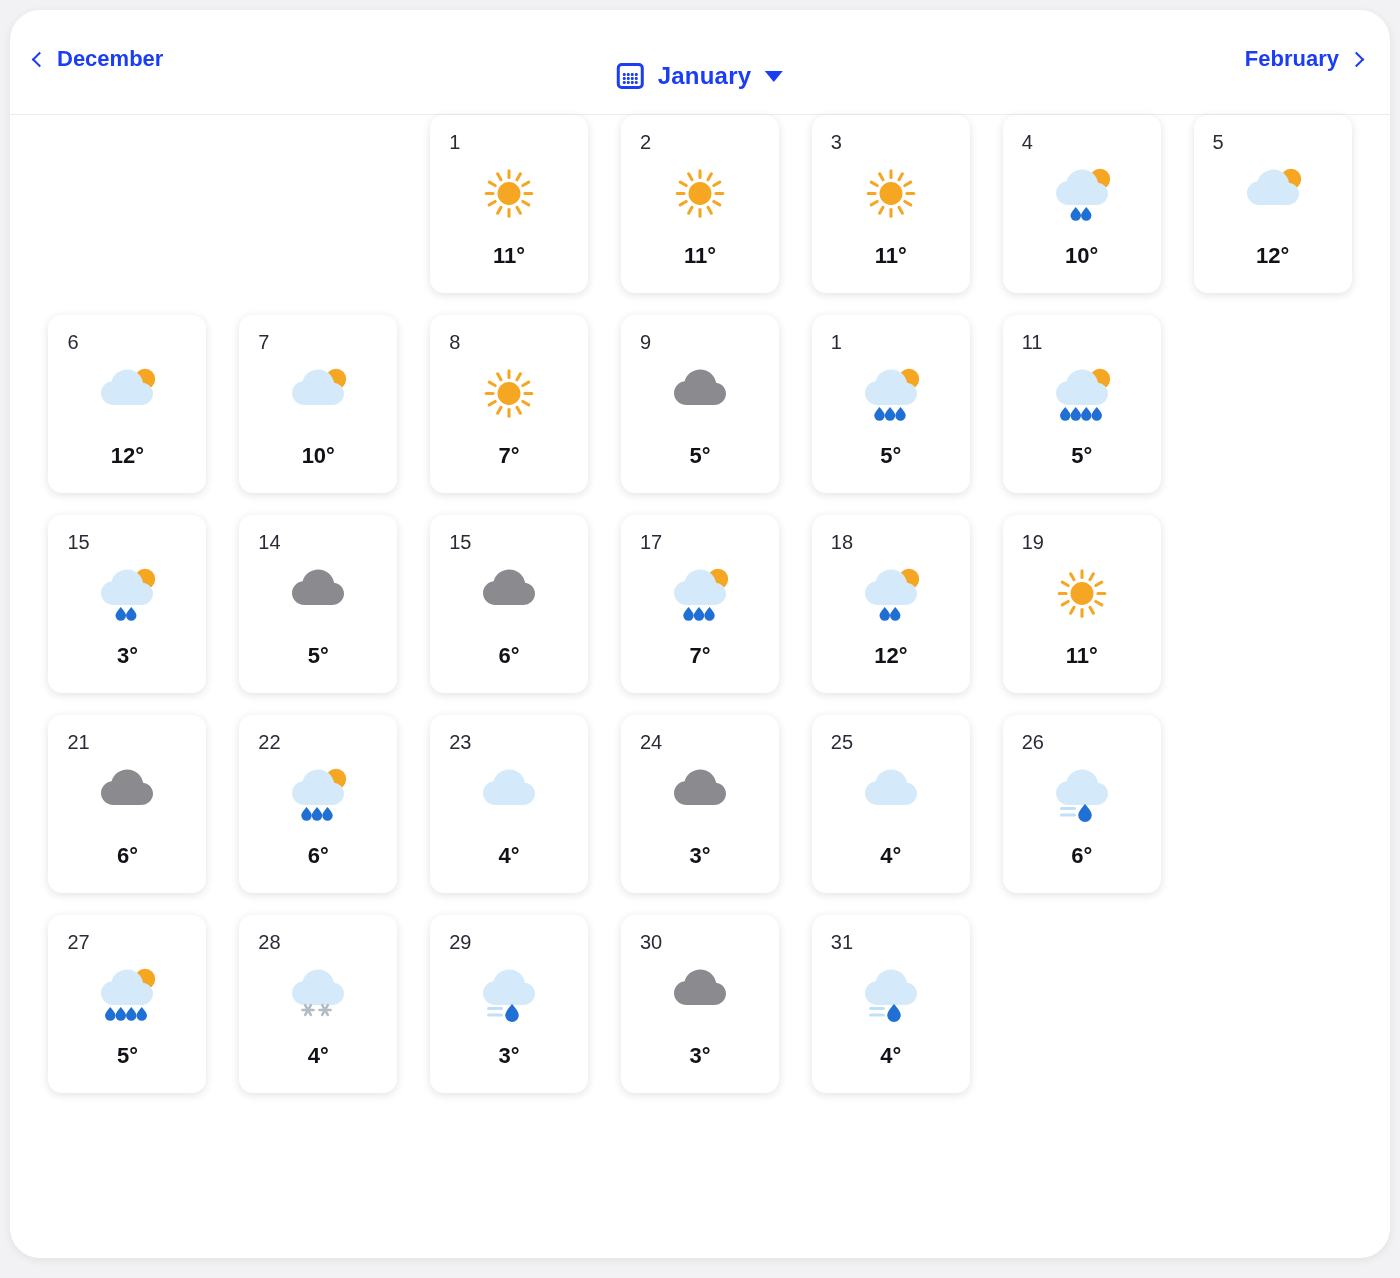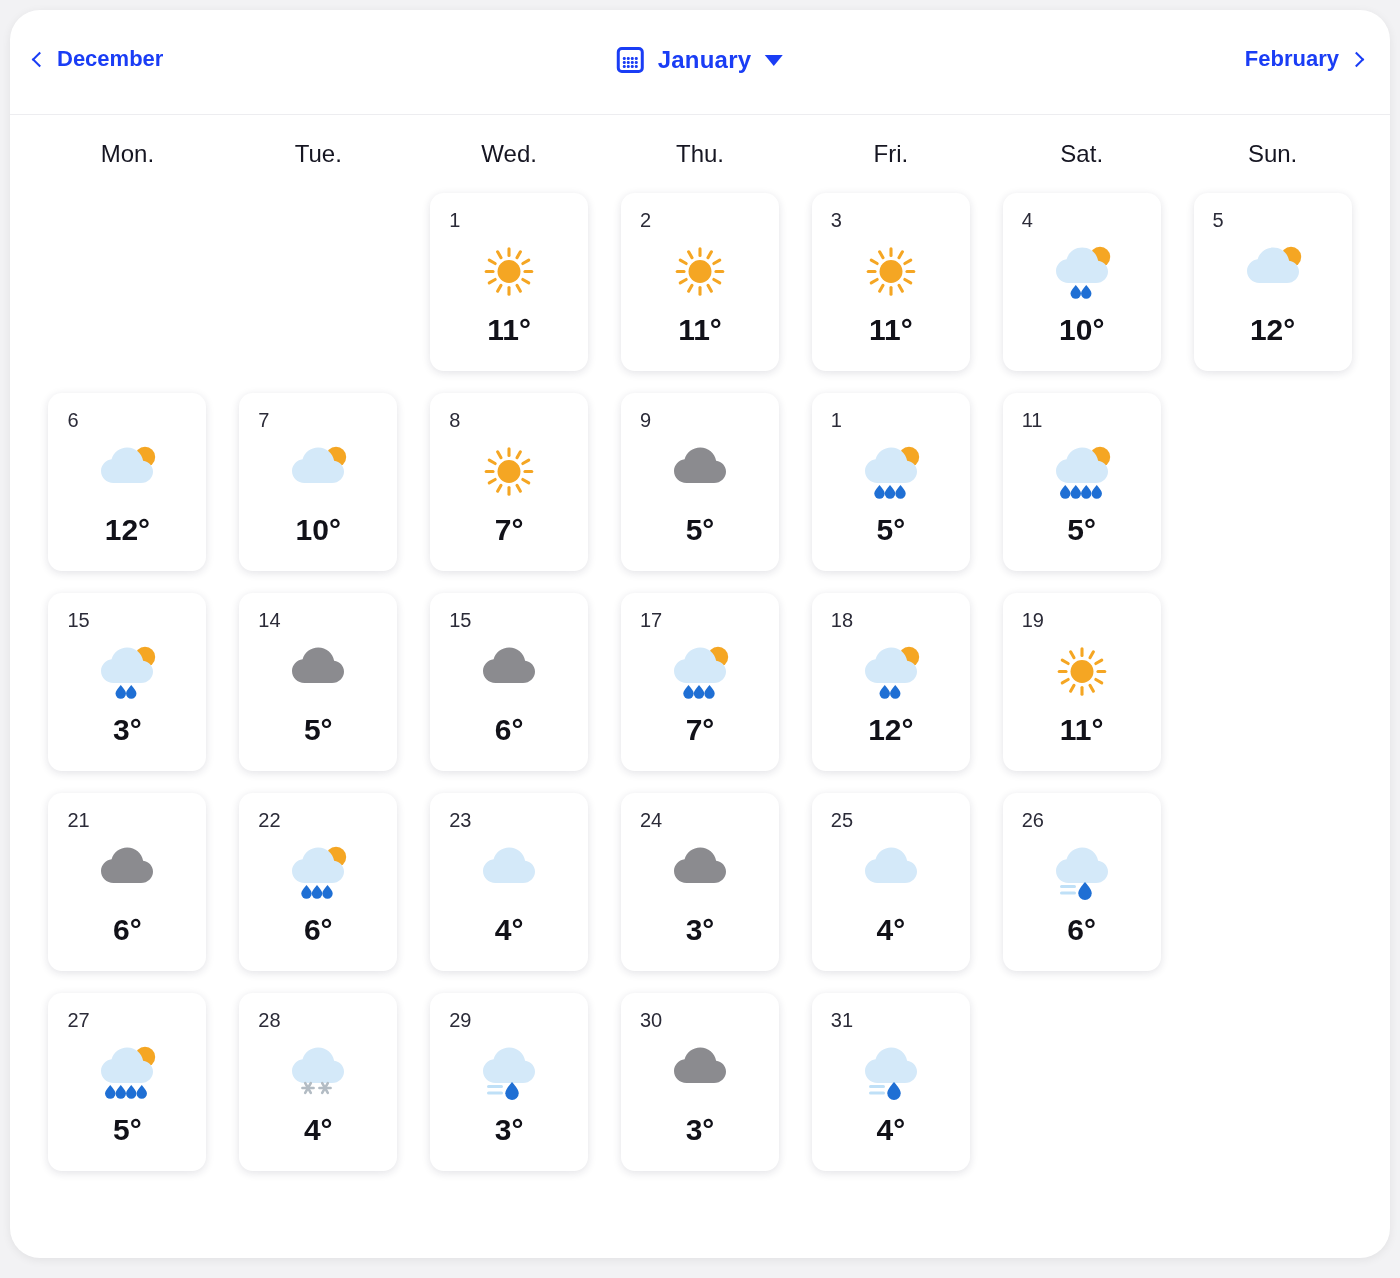--- a/index.html
+++ b/index.html
@@ -52,21 +52,21 @@
     height: 11px;
     border-top: 2.6px solid #1a3df5;
     border-right: 2.6px solid #1a3df5;
   }
   .chev.left  { transform: rotate(-135deg); }
   .chev.right { transform: rotate(45deg); }
 
   .month-select {
     position: absolute;
     left: 50%;
-    top: 36px;
+    top: 52px;
     transform: translateX(-50%);
     display: flex;
     align-items: center;
     gap: 14px;
     cursor: pointer;
     user-select: none;
   }
   .month-label {
     color: #1a3df5;
     font-size: 24px;
@@ -154,21 +154,21 @@
     height: 62px;
     display: flex;
     align-items: center;
     justify-content: center;
   }
   .temp {
     position: absolute;
     bottom: 24px;
     left: 0; right: 0;
     text-align: center;
-    font-size: 30px;
+    font-size: 22px;
     font-weight: bold;
     color: #111118;
   }
 </style>
 </head>
 <body>
 
 <div id="app">
 
   <div class="cal-header">
@@ -198,29 +198,20 @@
       <span class="month-label">January</span>
       <span class="caret-down"></span>
     </div>
 
     <div class="nav-next">
       <span>February</span>
       <span class="chev right"></span>
     </div>
   </div>
 
-  <div class="weekdays">
-      <div class="weekday">Mon.</div>
-      <div class="weekday">Tue.</div>
-      <div class="weekday">Wed.</div>
-      <div class="weekday">Thu.</div>
-      <div class="weekday">Fri.</div>
-      <div class="weekday">Sat.</div>
-      <div class="weekday">Sun.</div>
-    </div>
 
   <div class="weeks">
       <div class="week">
         <div class="cell empty"></div>
         <div class="cell empty"></div>
         <div class="cell">
           <div class="day-card">
             <div class="day-num">1</div>
             <div class="icon-wrap">
               <svg viewBox="0 0 68 62" width="62" height="57">

